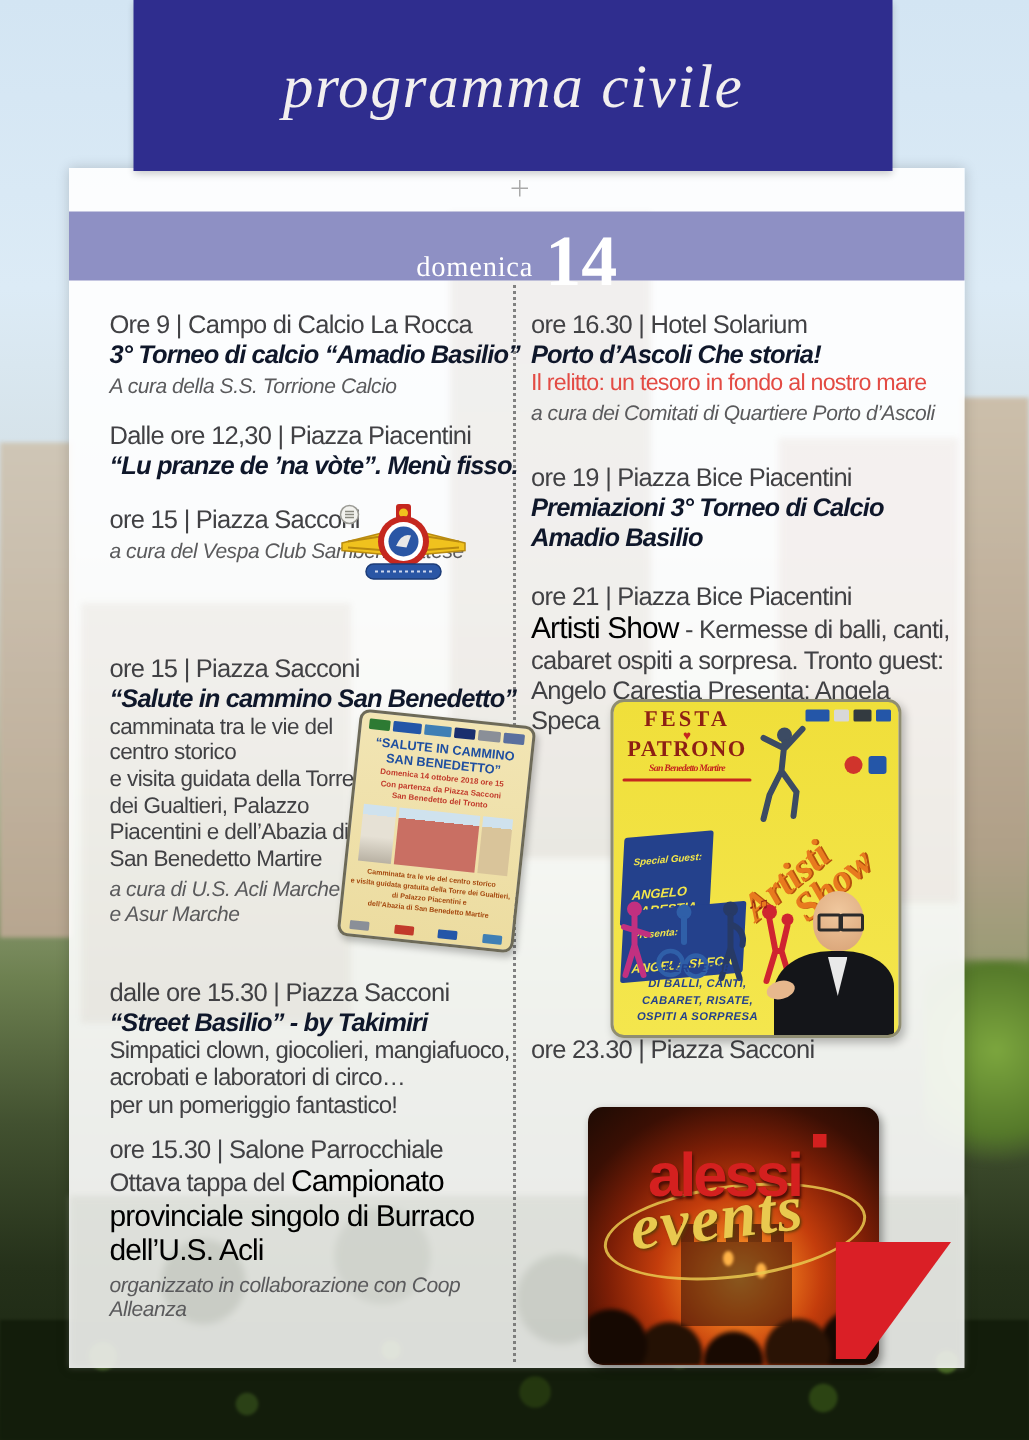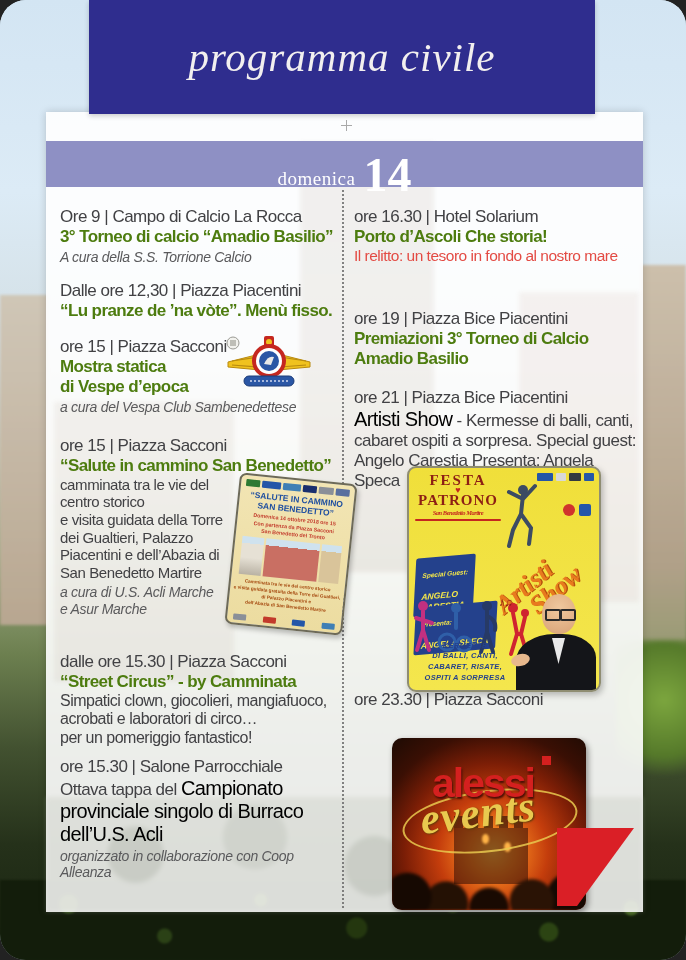--- a/index.html
+++ b/index.html
@@ -1,17 +1,17 @@
 <!DOCTYPE html>
 <html><head>
 <meta charset="utf-8">
 <style>
   html,body{margin:0;padding:0;background:#222;}
   .page{position:relative;width:686px;height:960px;overflow:hidden;
-        font-family:"Liberation Sans",sans-serif;margin:0 auto;background:#d5e7f4;border-radius:26px;}
+        font-family:"Liberation Sans",sans-serif;margin:0 auto;background:#d5e7f4;}
 
   
   .bg-base{position:absolute;inset:0;
     background:linear-gradient(180deg,#d3e5f3 0%,#dcebf6 20%,#d3dfe4 36%,#c2c4b2 48%,
                #9dab85 58%,#6d8050 68%,#425130 78%,#25311a 88%,#17230f 100%);}
   .bg-left-bld{position:absolute;left:0;top:295px;width:48px;height:330px;
     background:linear-gradient(180deg,#cfc5b4,#bba893);filter:blur(1.5px);opacity:.95;}
   .bg-right-bld{position:absolute;right:0;top:265px;width:45px;height:430px;
     background:linear-gradient(180deg,#ccbda8,#b2a089 70%,#8d9a6b);filter:blur(1.5px);opacity:.95;}
   .bg-right-tree{position:absolute;right:-10px;top:640px;width:80px;height:150px;
@@ -52,26 +52,26 @@
     display:flex;align-items:baseline;justify-content:center;color:#fff;}
   .date-day{font-family:"Liberation Serif",serif;font-size:19px;letter-spacing:.5px;}
   .date-num{font-family:"Liberation Serif",serif;font-size:48px;font-weight:bold;margin-left:8px;
     position:relative;top:6px;}
 
   .divider{position:absolute;left:342px;top:190px;height:718px;width:0;
     border-left:2px dotted #6e6e6e;opacity:.85;}
 
   
   .col{position:absolute;top:0;height:100%;}
-  .col-left{left:60px;width:278px;}
+  .col-left{left:73px;width:278px;}
   .col-right{left:354px;width:284px;}
   .event{position:absolute;left:0;width:100%;}
   .when{font-size:17px;color:#414144;letter-spacing:-.5px;line-height:1.15;}
-  .title{font-size:17px;font-weight:bold;color:#4d7c0f;letter-spacing:-.6px;
-    white-space:pre-line;line-height:1.18;}
+  .title{font-size:17px;font-weight:bold;color:#0f172a;letter-spacing:-.6px;
+    white-space:pre-line;line-height:1.18;font-style:italic;}
   .sub{font-size:15.5px;color:#e34b44;letter-spacing:-.5px;line-height:1.2;}
   .desc{font-size:16px;color:#414144;letter-spacing:-.5px;white-space:pre-line;line-height:1.18;}
   .note{font-size:14px;font-style:italic;color:#5a5a5c;letter-spacing:-.3px;
     white-space:pre-line;line-height:1.2;margin-top:2px;}
   .inline-dark{font-size:17px;color:#414144;letter-spacing:-.5px;}
   .inline-red{font-size:20px;font-weight:normal;color:#000000;letter-spacing:-.6px;}
   .e-salute .desc{width:178px;font-size:15px;letter-spacing:-.4px;}
   .e-salute .note{width:178px;}
 
   
@@ -205,73 +205,72 @@
       <div class="note">A cura della S.S. Torrione Calcio</div>
     </div>
 
     <div class="event" style="top:281px">
       <div class="when">Dalle ore 12,30 | Piazza Piacentini</div>
       <div class="title">“Lu pranze de ’na vòte”. Menù fisso.</div>
     </div>
 
     <div class="event" style="top:337px">
       <div class="when">ore 15 | Piazza Sacconi</div>
-      <div class="title">Mostra statica
-di Vespe d’epoca</div>
       <div class="note">a cura del Vespa Club Sambenedettese</div>
     </div>
 
     <div class="event e-salute" style="top:436px">
       <div class="when">ore 15 | Piazza Sacconi</div>
       <div class="title">“Salute in cammino San Benedetto”</div>
       <div class="desc">camminata tra le vie del
 centro storico
 e visita guidata della Torre
 dei Gualtieri, Palazzo
 Piacentini e dell’Abazia di
 San Benedetto Martire</div>
       <div class="note">a cura di U.S. Acli Marche
 e Asur Marche</div>
     </div>
 
     <div class="event" style="top:652px">
       <div class="when">dalle ore 15.30 | Piazza Sacconi</div>
-      <div class="title">“Street Circus” - by Camminata</div>
+      <div class="title">“Street Basilio” - by Takimiri</div>
       <div class="desc">Simpatici clown, giocolieri, mangiafuoco,
 acrobati e laboratori di circo…
 per un pomeriggio fantastico!</div>
     </div>
 
     <div class="event" style="top:757px">
       <div class="when">ore 15.30 | Salone Parrocchiale</div>
       <div>
         <span class="inline-dark">Ottava tappa del </span><span class="inline-red">Campionato provinciale singolo di Burraco dell’U.S. Acli</span>
       </div>
       <div class="note">organizzato in collaborazione con Coop Alleanza</div>
     </div>
   </div>
 
   <div class="col col-right">
 
     <div class="event" style="top:207px">
       <div class="when">ore 16.30 | Hotel Solarium</div>
       <div class="title">Porto d’Ascoli Che storia!</div>
       <div class="sub">Il relitto: un tesoro in fondo al nostro mare</div>
+      <div class="note">a cura dei Comitati di Quartiere Porto d’Ascoli</div>
     </div>
 
     <div class="event" style="top:309px">
       <div class="when">ore 19 | Piazza Bice Piacentini</div>
       <div class="title">Premiazioni 3° Torneo di Calcio
 Amadio Basilio</div>
     </div>
 
     <div class="event" style="top:388px">
       <div class="when">ore 21 | Piazza Bice Piacentini</div>
       <div>
-        <span class="inline-red">Artisti Show</span><span class="inline-dark"> - Kermesse di balli, canti, cabaret ospiti a sorpresa. Special guest: Angelo Carestia Presenta: Angela Speca</span>
+        <span class="inline-red">Artisti Show</span><span class="inline-dark"> - Kermesse di balli, canti, cabaret ospiti a sorpresa. Tronto guest: Angelo Carestia Presenta: Angela Speca</span>
       </div>
     </div>
 
     <div class="event" style="top:690px">
       <div class="when">ore 23.30 | Piazza Sacconi</div>
     </div>
   </div>
 
   <svg class="vespa" viewBox="0 0 90 60">
     <circle cx="9" cy="9" r="6" fill="#f2f2ee" stroke="#9a9a94" stroke-width="1"></circle>

